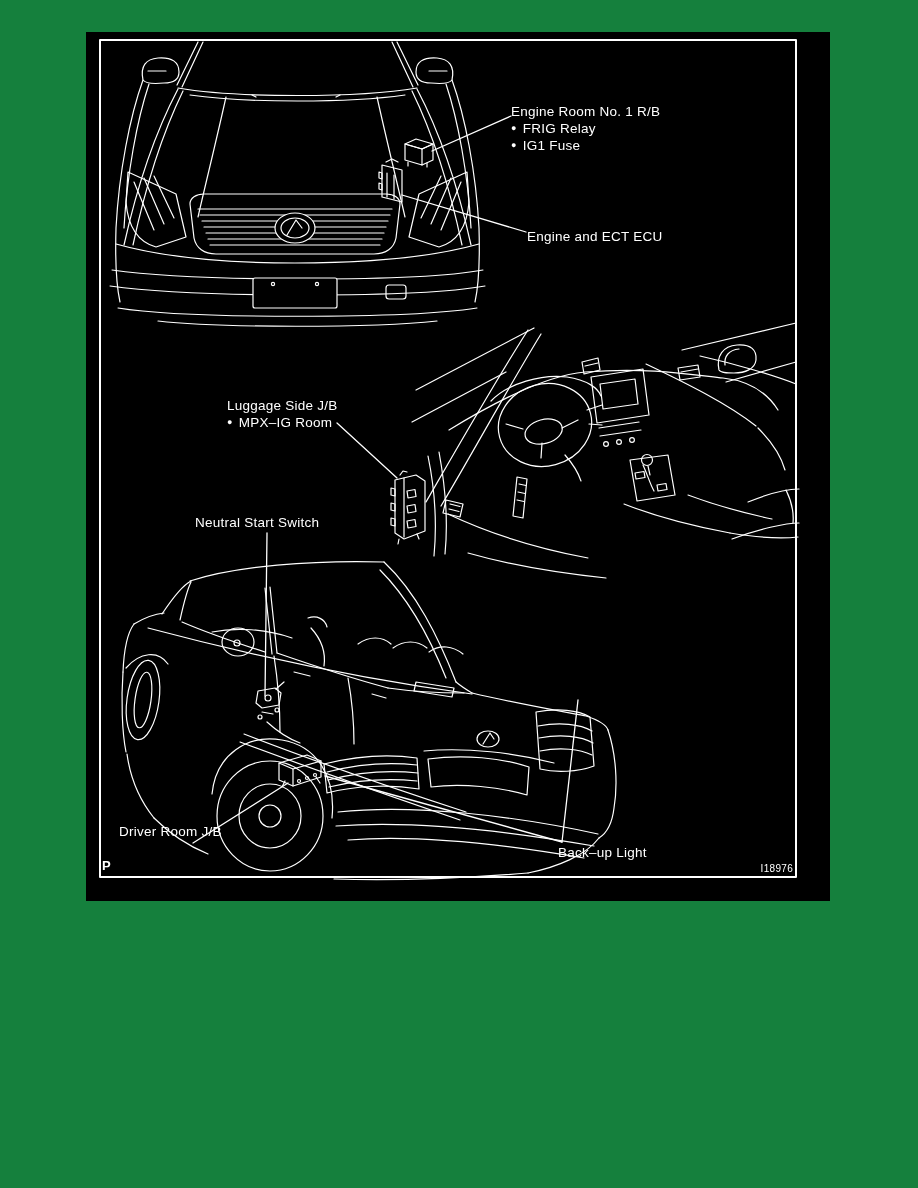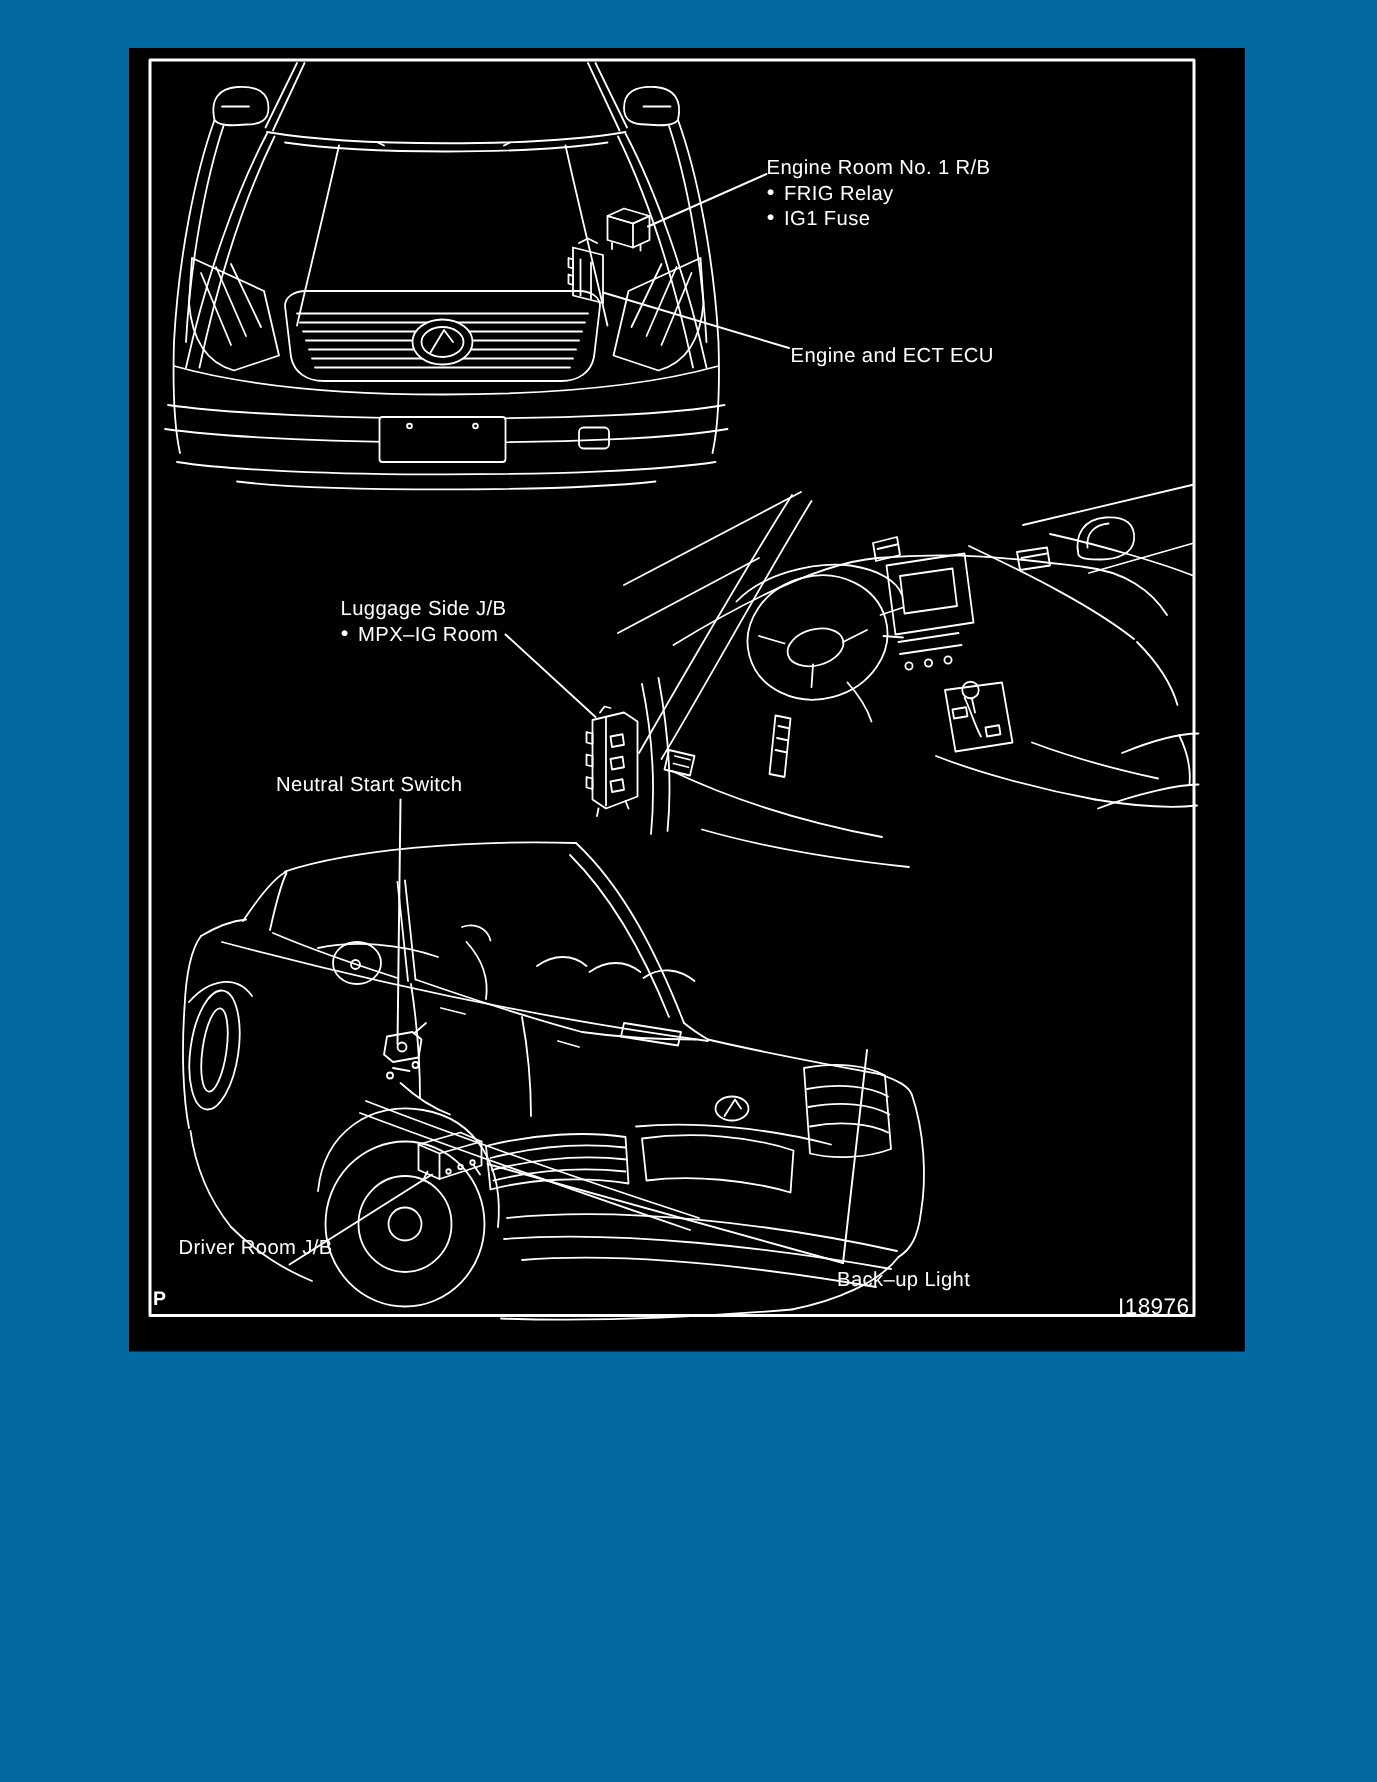--- a/index.html
+++ b/index.html
@@ -1,19 +1,19 @@
 <!DOCTYPE html>
 <html><head>
 <meta charset="utf-8">
 <style>
   html,body{margin:0;padding:0;background:#ffffff;}
   .page{
     position:relative;
     width:918px;height:1188px;
-    background:#0369a1;
+    background:#15803d;
     font-family:"Liberation Sans", sans-serif;
     overflow:hidden;
   }
   .diagram{
     position:absolute;
     left:86px;top:32px;
     width:744px;height:869px;
     background:#000000;
   }
   .art{
@@ -35,21 +35,21 @@
     margin-right:6px;
     display:inline-block;
     transform:translateY(-0.5px);
   }
   .pmark{
     position:absolute;left:16px;top:826px;
     color:#ffffff;font-size:13px;font-weight:bold;letter-spacing:0.3px;
   }
   .figid{
     position:absolute;right:37px;top:831px;
-    color:#ffffff;font-size:15px;letter-spacing:0.3px;
+    color:#ffffff;font-size:10px;letter-spacing:0.3px;
   }
 </style>
 </head>
 <body>
 
 <div class="page">
   <div class="diagram">
 
     <svg class="art" viewBox="0 0 744 869" aria-hidden="true">
 
@@ -344,21 +344,21 @@
     </div>
 
     <div class="callout" style="left:141px;top:365px">
       <div>Luggage Side J/B</div>
       <div class="c-row">
         <span class="bullet">●</span>
         <span>MPX–IG Room</span>
       </div>
     </div>
 
-    <div class="callout" style="left:98px;top:482px">
+    <div class="callout" style="left:109px;top:482px">
       <div>Neutral Start Switch</div>
     </div>
 
     <div class="callout" style="left:33px;top:791px">
       <div>Driver Room J/B</div>
     </div>
 
     <div class="callout" style="left:472px;top:812px">
       <div>Back–up Light</div>
     </div>

